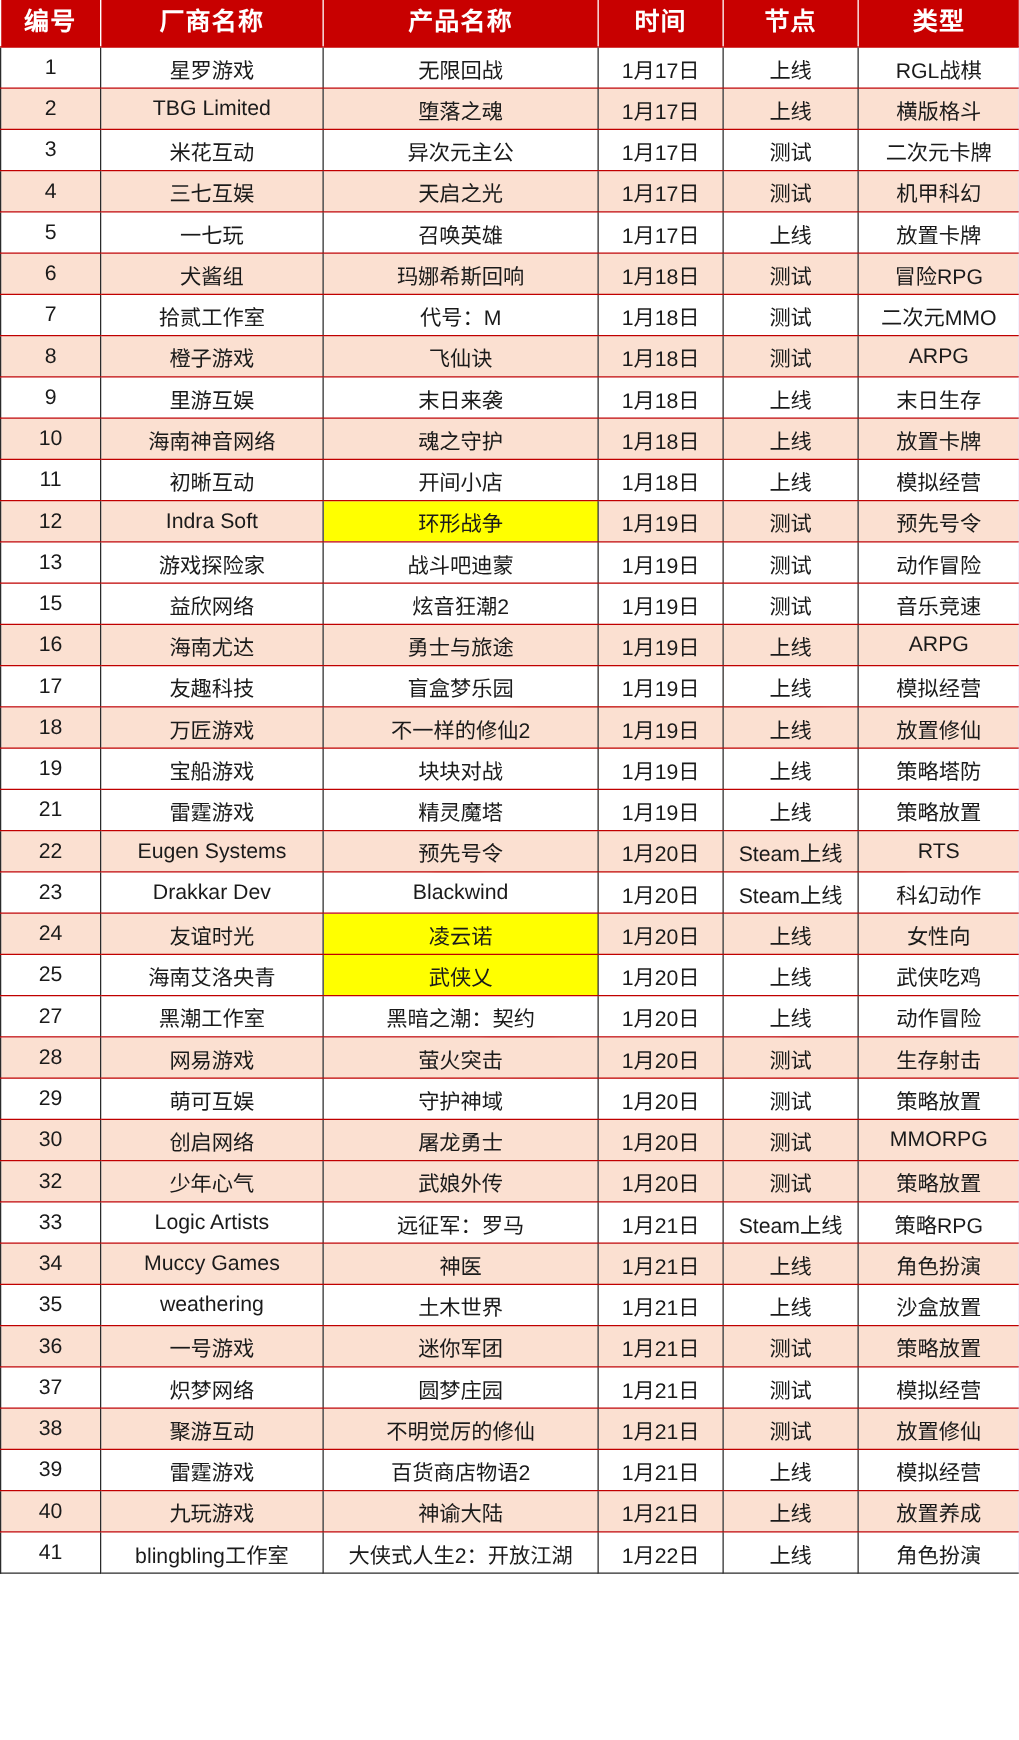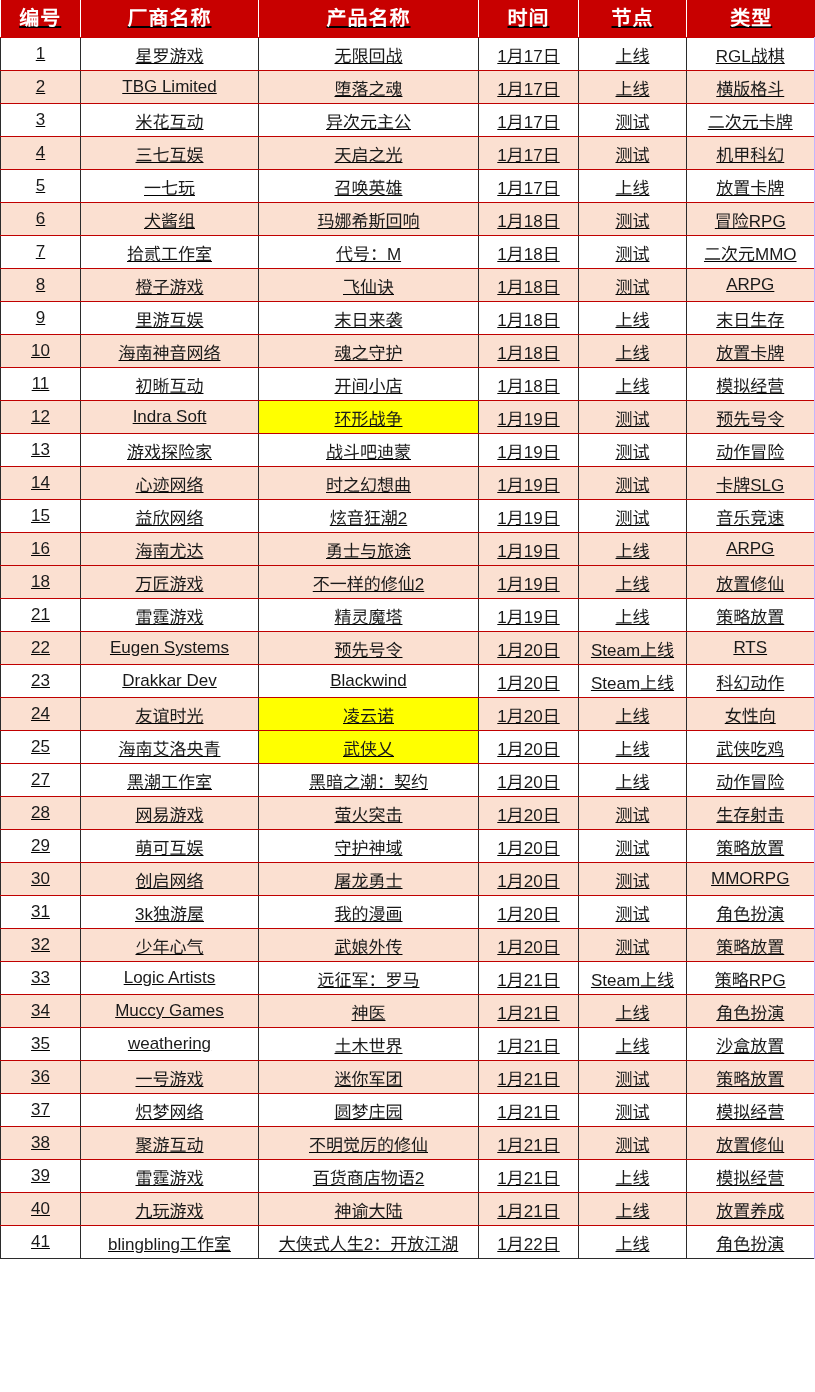--- a/index.html
+++ b/index.html
@@ -46,21 +46,21 @@
     width:470px;
     text-align:center;
     font-size:74px;
     font-weight:bold;
     letter-spacing:6px;
     color:rgba(206,68,50,.20);
     filter:blur(2px);
     white-space:nowrap;
   }
 
-  #table-wrap{position:relative;z-index:1;text-decoration:underline;}
+  #table-wrap{position:relative;z-index:1;}
 
   table#release-table{
     border-collapse:collapse;
     width:815px;
     table-layout:fixed;
     background:transparent;
   }
   table#release-table col.c-id{width:80px;}
   table#release-table col.c-vendor{width:178px;}
   table#release-table col.c-product{width:220px;}
@@ -91,21 +91,21 @@
     color:#1a1a1a;
     text-align:center;
     vertical-align:middle;
     border-bottom:1px solid #C00000;
     border-right:1px solid #2b2b2b;
     white-space:nowrap;
     overflow:hidden;
     background-clip:padding-box;
   }
   tbody td:first-child{border-left:1px solid #2b2b2b;}
-  tbody td:last-child{border-right:4px solid #c4b5fd;}
+  tbody td:last-child{border-right:1px solid #c4b5fd;}
 
   tbody tr.odd td{background-color:#FFFFFF;}
   tbody tr.even td{background-color:#FBE0D1;}
 
   tbody td.hl{background-color:#FFFF00 !important;}
 
   tbody tr:last-child td{border-bottom:1px solid #2b2b2b;}
 </style>
 </head>
 <body>
@@ -234,53 +234,61 @@
           <td>预先号令</td>
         </tr>
         <tr class="odd">
           <td>13</td>
           <td>游戏探险家</td>
           <td>战斗吧迪蒙</td>
           <td>1月19日</td>
           <td>测试</td>
           <td>动作冒险</td>
         </tr>
-        <tr class="even">
-          <td>14</td>
-          <td>心迹网络</td>
-          <td>时之幻想曲</td>
-          <td>1月19日</td>
-          <td>测试</td>
-          <td>卡牌SLG</td>
-        </tr>
         <tr class="odd">
           <td>15</td>
           <td>益欣网络</td>
           <td>炫音狂潮2</td>
           <td>1月19日</td>
           <td>测试</td>
           <td>音乐竞速</td>
         </tr>
         <tr class="even">
           <td>16</td>
           <td>海南尤达</td>
           <td>勇士与旅途</td>
           <td>1月19日</td>
           <td>上线</td>
           <td>ARPG</td>
         </tr>
+        <tr class="odd">
+          <td>17</td>
+          <td>友趣科技</td>
+          <td>盲盒梦乐园</td>
+          <td>1月19日</td>
+          <td>上线</td>
+          <td>模拟经营</td>
+        </tr>
         <tr class="even">
           <td>18</td>
           <td>万匠游戏</td>
           <td>不一样的修仙2</td>
           <td>1月19日</td>
           <td>上线</td>
           <td>放置修仙</td>
         </tr>
         <tr class="odd">
+          <td>19</td>
+          <td>宝船游戏</td>
+          <td>块块对战</td>
+          <td>1月19日</td>
+          <td>上线</td>
+          <td>策略塔防</td>
+        </tr>
+        <tr class="odd">
           <td>21</td>
           <td>雷霆游戏</td>
           <td>精灵魔塔</td>
           <td>1月19日</td>
           <td>上线</td>
           <td>策略放置</td>
         </tr>
         <tr class="even">
           <td>22</td>
           <td>Eugen Systems</td>
@@ -337,28 +345,20 @@
           <td>测试</td>
           <td>策略放置</td>
         </tr>
         <tr class="even">
           <td>30</td>
           <td>创启网络</td>
           <td>屠龙勇士</td>
           <td>1月20日</td>
           <td>测试</td>
           <td>MMORPG</td>
-        </tr>
-        <tr class="odd">
-          <td>31</td>
-          <td>3k独游屋</td>
-          <td>我的漫画</td>
-          <td>1月20日</td>
-          <td>测试</td>
-          <td>角色扮演</td>
         </tr>
         <tr class="even">
           <td>32</td>
           <td>少年心气</td>
           <td>武娘外传</td>
           <td>1月20日</td>
           <td>测试</td>
           <td>策略放置</td>
         </tr>
         <tr class="odd">

